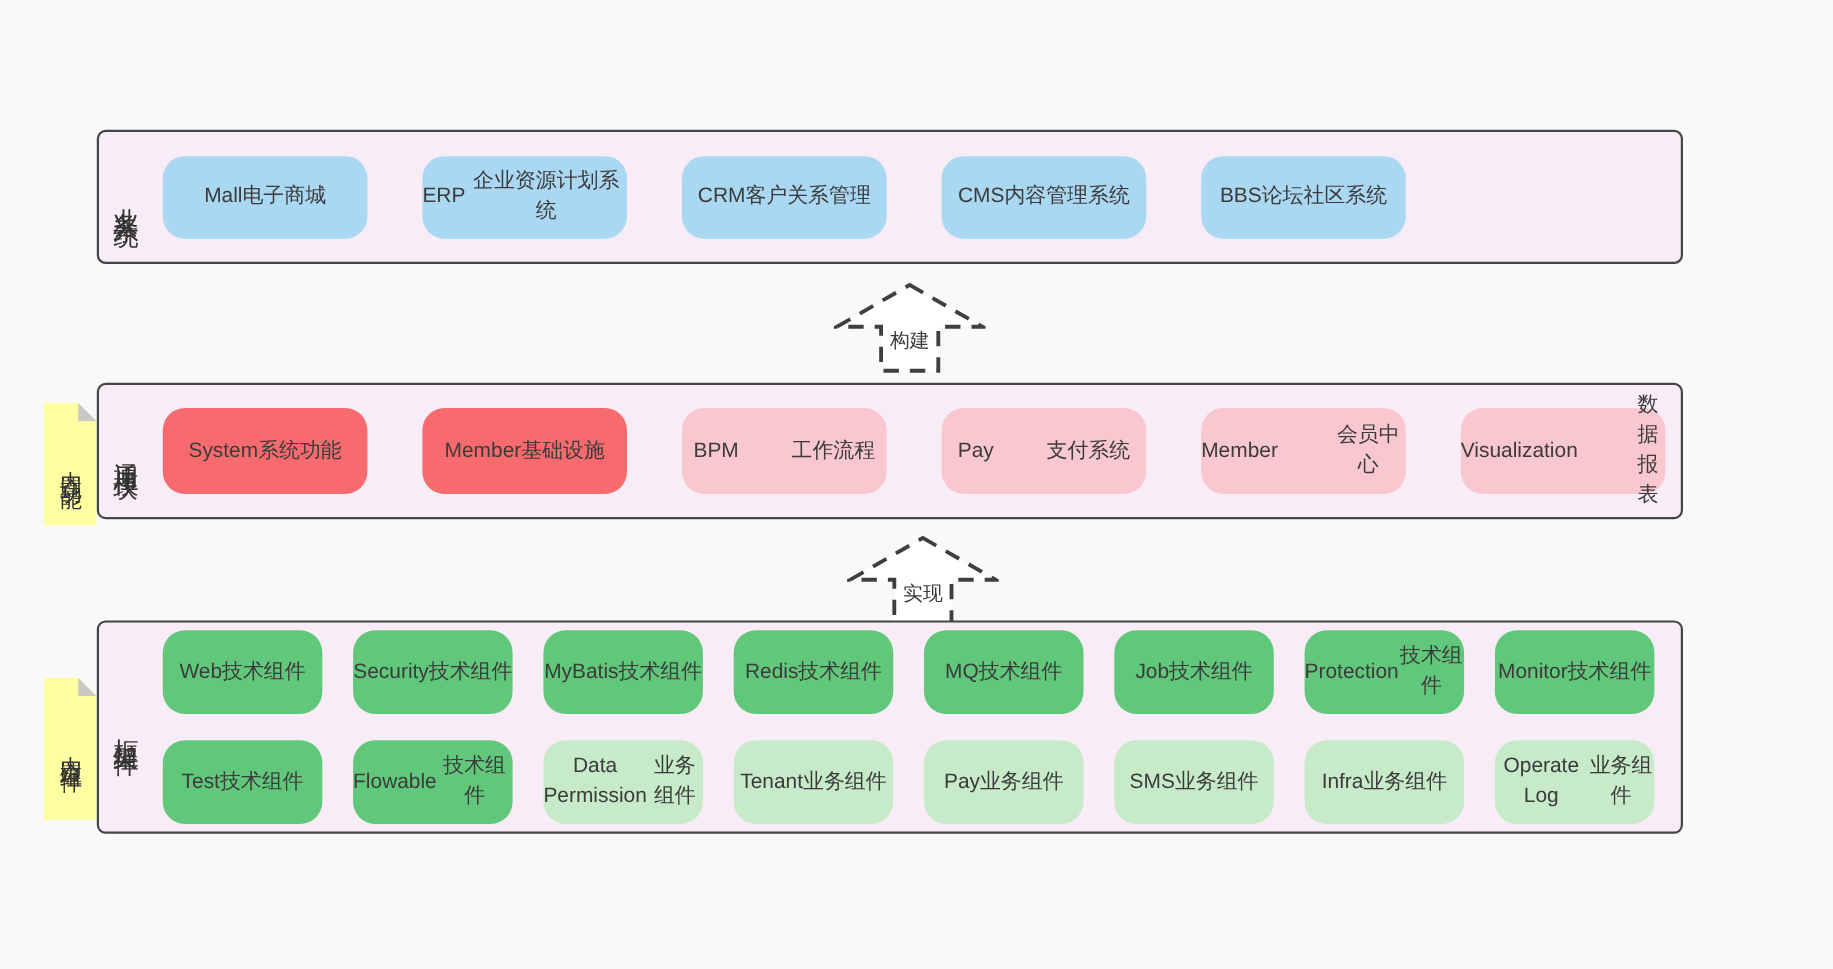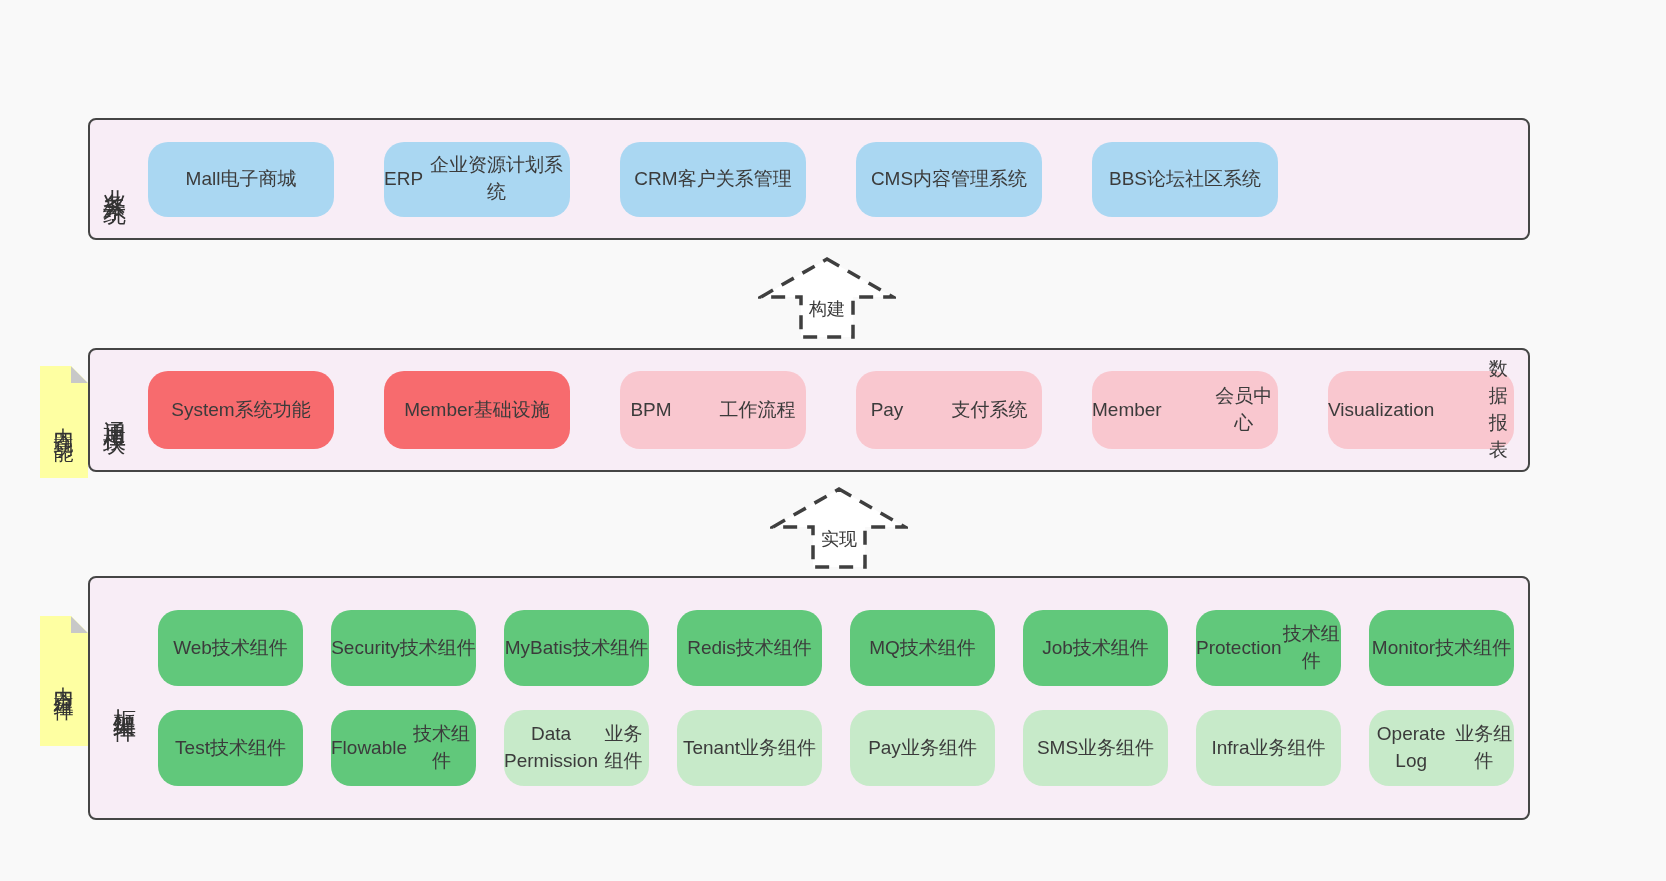--- a/index.html
+++ b/index.html
@@ -14,21 +14,21 @@
   
   .layer{
     position:absolute;left:88px;width:1442px;
     background:#f8edf6;
     border:2px solid #454545;border-radius:8px;
     box-sizing:border-box;
     display:flex;align-items:center;
   }
   #layer-business{top:118px;height:122px;}
   #layer-modules{top:348px;height:124px;}
-  #layer-framework{top:576px;height:244px;padding-left:10px;}
+  #layer-framework{top:564px;height:194px;}
 
   .layer-label{
     writing-mode:vertical-rl;text-orientation:upright;
     font-size:23px;letter-spacing:4px;line-height:1;
     margin-left:13px;color:#333;flex:0 0 auto;
     white-space:nowrap;
   }
 
   .boxes{display:flex;gap:50px;margin-left:22px;}
   .boxes-grid{

